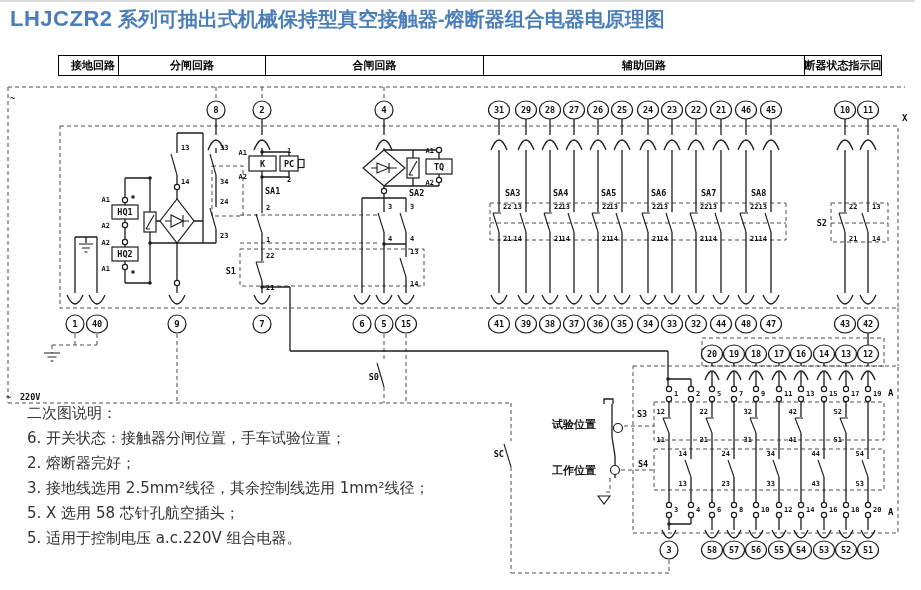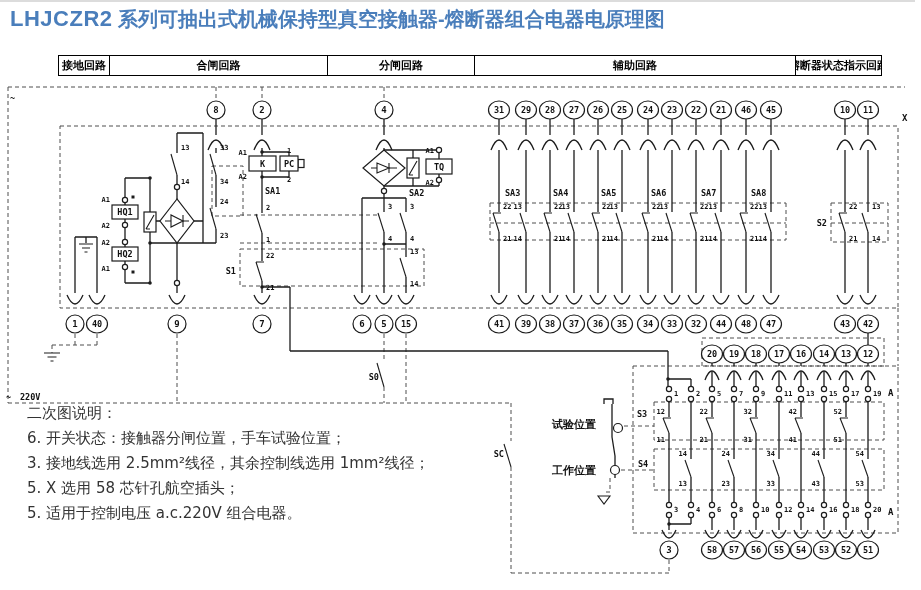--- a/index.html
+++ b/index.html
@@ -3,21 +3,21 @@
 <meta charset="utf-8">
 <style>
   html,body{margin:0;padding:0;background:#fff;}
   #stage{position:relative;width:915px;height:590px;background:#fff;overflow:hidden;
          font-family:"DejaVu Sans",sans-serif;}
   #topstrip{position:absolute;left:0;top:0;width:921px;height:2px;background:#dcdcdc;}
   #title{position:absolute;left:10px;top:6px;font-weight:bold;color:#4a7ebb;
          font-family:"Liberation Sans","DejaVu Sans",sans-serif;font-size:20px;white-space:nowrap;}
   #title .model{font-size:22px;letter-spacing:0.5px;}
   #hdr{position:absolute;left:58px;top:55px;width:824px;height:21px;display:flex;
-       border:1px solid #000;box-sizing:border-box;background:#fff;}
+       border:1px solid #000;box-sizing:border-box;background:#fff;padding-left:9px;}
   #hdr .cell{border-right:1px solid #000;box-sizing:border-box;display:flex;align-items:center;
        justify-content:center;font-size:11px;font-weight:bold;color:#000;white-space:nowrap;overflow:hidden;}
   #hdr .cell:last-child{border-right:none;}
   #notes{position:absolute;left:27px;top:401px;width:430px;font-size:15px;color:#333;
          line-height:25px;white-space:nowrap;}
   svg{position:absolute;left:0;top:0;}
   .w{stroke:#1c1c1c;stroke-width:1.3;fill:none;}
   .w2{stroke:#1c1c1c;stroke-width:1.1;fill:none;}
   .wd{stroke:#4f4f4f;stroke-width:1;fill:none;stroke-dasharray:4,3;}
   .cmp{fill:#fff;stroke:#1c1c1c;stroke-width:1.2;}
@@ -31,22 +31,22 @@
 </head>
 <body>
 
 <div id="stage">
   <div id="topstrip"></div>
 
   <div id="title"><span class="model">LHJCZR2</span><span> 系列可抽出式机械保持型真空接触器-熔断器组合电器电原理图</span></div>
 
   <div id="hdr">
     <div class="cell" style="width:51px">接地回路</div>
+    <div class="cell" style="width:147px">分闸回路</div>
     <div class="cell" style="width:218px">合闸回路</div>
-    <div class="cell" style="width:147px">分闸回路</div>
     <div class="cell" style="width:321px">辅助回路</div>
     <div class="cell" style="width:87px;flex:1">熔断器状态指示回路</div>
   </div>
 
   <svg id="cv" width="921" height="590" viewBox="0 0 921 590">
 
     <g>
       <path class="wd" d="M8 87 H905 M8 87 V403 M8 403 H511"></path>
       <path class="wd" d="M216 87 V101 M262 87 V101 M384 87 V101"></path>
       <rect class="wd" x="60" y="126" width="838" height="182" fill="none"></rect>
@@ -567,17 +567,18 @@
         <circle cx="668" cy="379" r="1.8" fill="#1c1c1c"></circle>
         <circle cx="669" cy="524" r="1.8" fill="#1c1c1c"></circle>
         <rect x="131.5" y="195.5" width="3" height="3" fill="#1c1c1c"></rect>
         <rect x="131.5" y="270.5" width="3" height="3" fill="#1c1c1c"></rect>
       </g>
   </svg>
 
   <div id="notes">
     <div>二次图说明：</div>
     <div>6. 开关状态：接触器分闸位置，手车试验位置；</div>
+    <div>2. 熔断器完好；</div>
     <div>3. 接地线选用 2.5mm²线径，其余控制线选用 1mm²线径；</div>
     <div>5. X 选用 58 芯针孔航空插头；</div>
     <div>5. 适用于控制电压 a.c.220V 组合电器。</div>
   </div>
 </div>
 
 </body></html>

